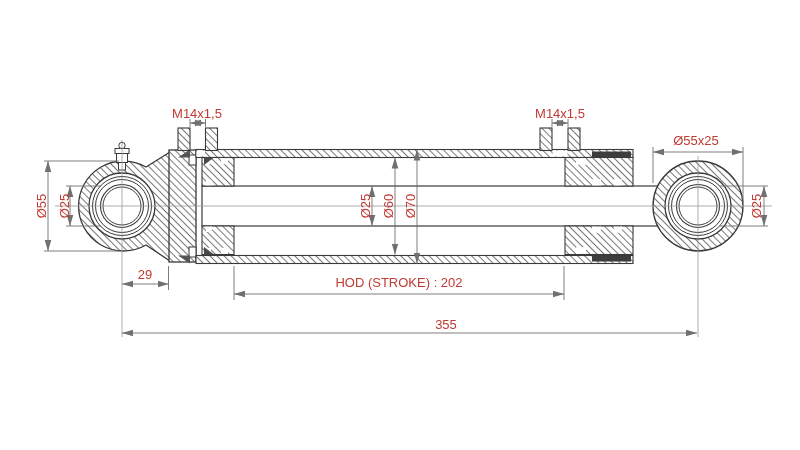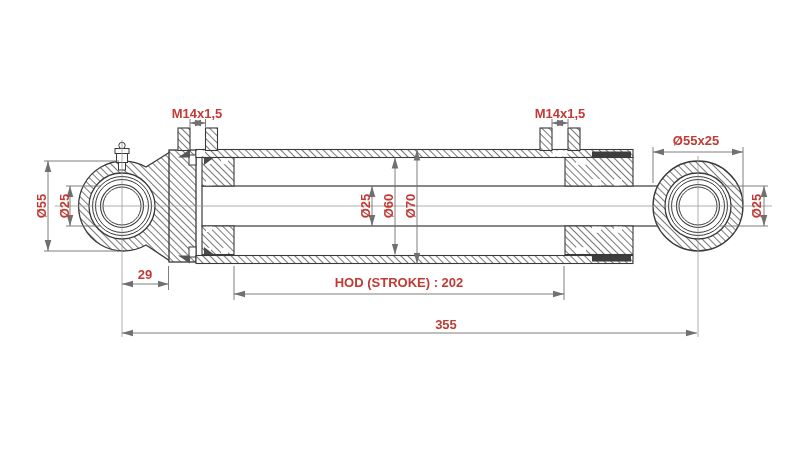--- a/index.html
+++ b/index.html
@@ -1,16 +1,16 @@
 <!DOCTYPE html>
 <html style="--dim-text: #c13a34; --geo-line: #3a3a3a; --dim-line: #707070; --center-line: #9b9b9b;"><head>
 <meta charset="utf-8">
 <style>
   html,body{margin:0;padding:0;background:#ffffff;}
-  .canvas{position:relative;width:800px;height:450px;background:#ffffff;overflow:hidden;font-weight:bold;}
+  .canvas{position:relative;width:800px;height:450px;background:#ffffff;overflow:hidden;}
   svg{display:block;}
   .geo{stroke:var(--geo-line,#3a3a3a);}
   .thin{stroke:var(--geo-line,#3a3a3a);stroke-width:1;}
   .dim{stroke:var(--dim-line,#707070);stroke-width:0.9;fill:none;}
   .center{stroke:var(--center-line,#9b9b9b);stroke-width:0.8;fill:none;}
   text.lbl{
     fill:var(--dim-text,#c13a34);
     font-family:"Liberation Sans",sans-serif;
     font-size:13px;
   }

